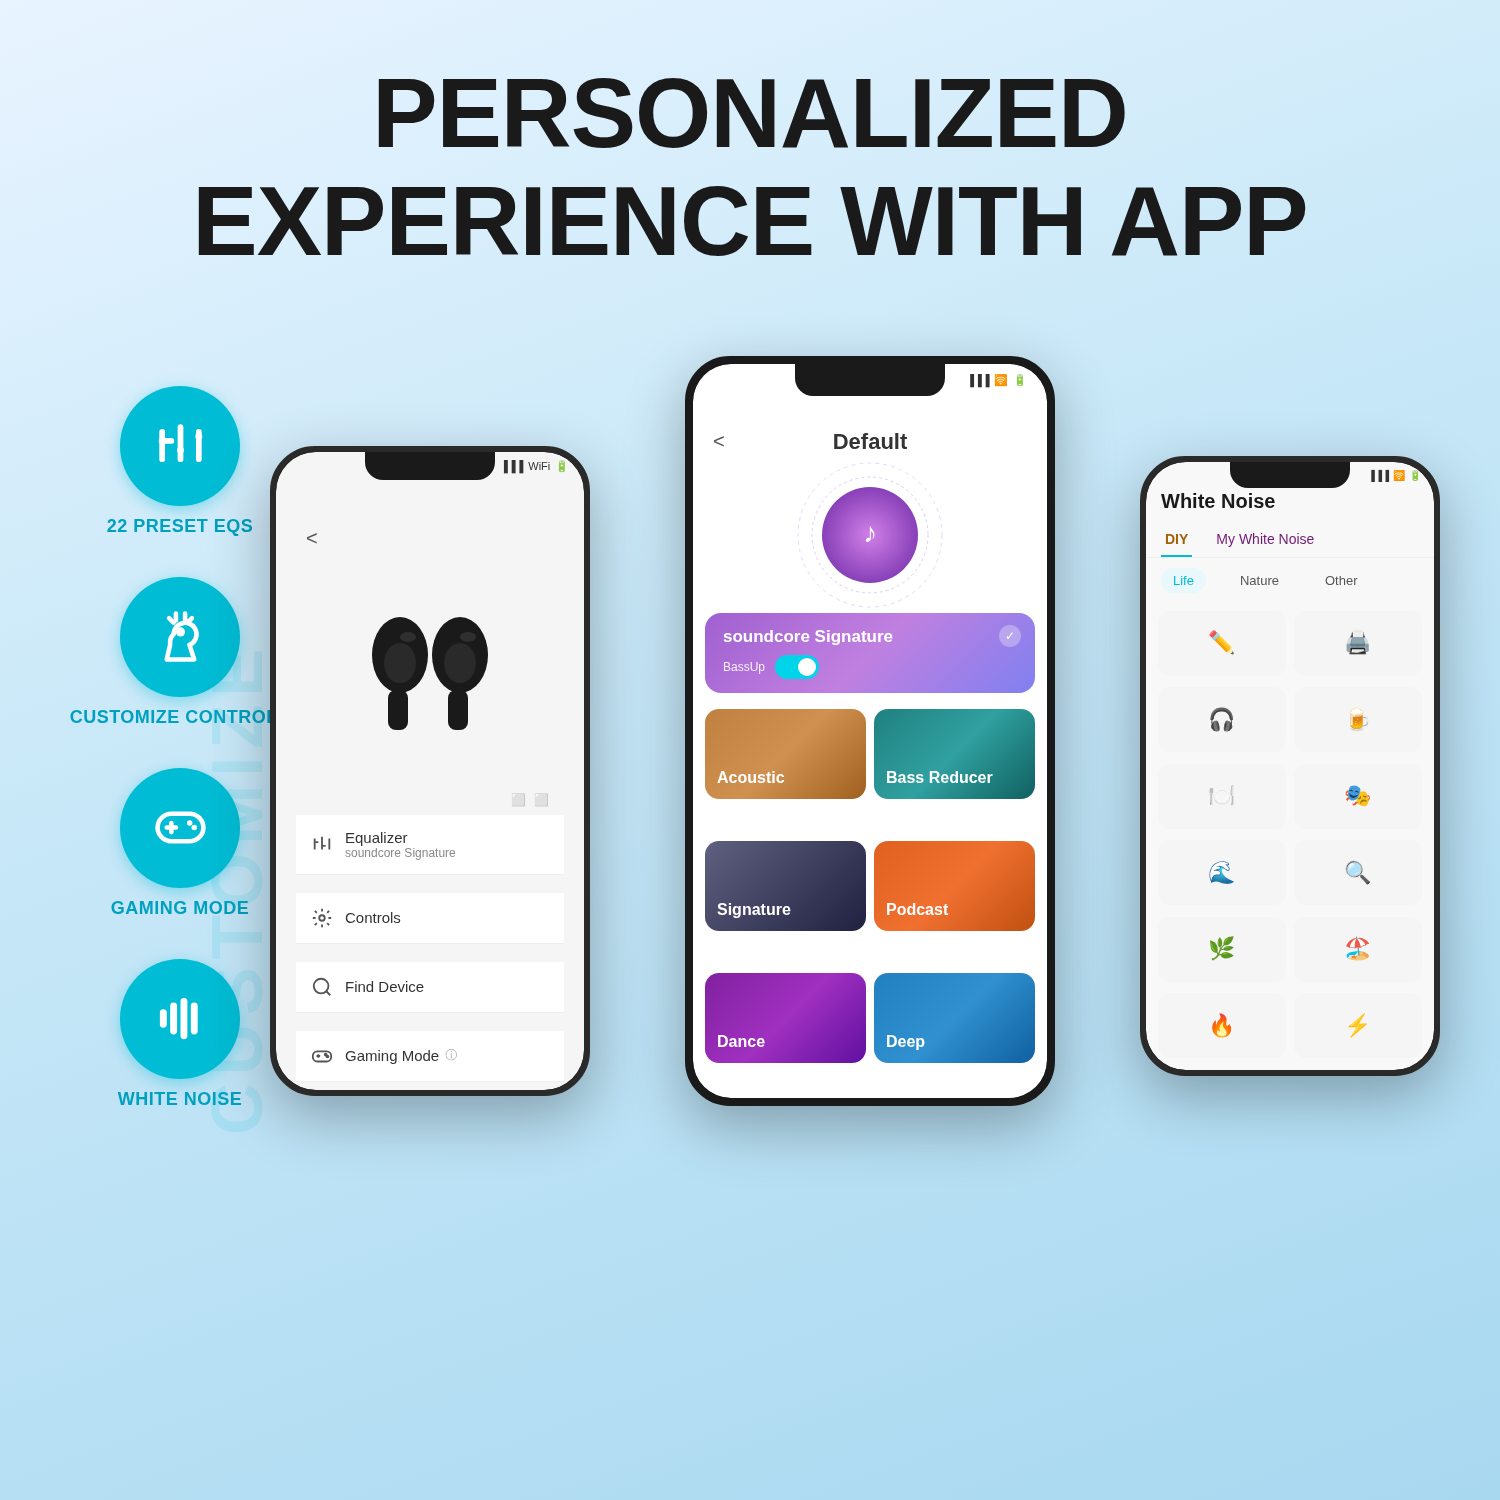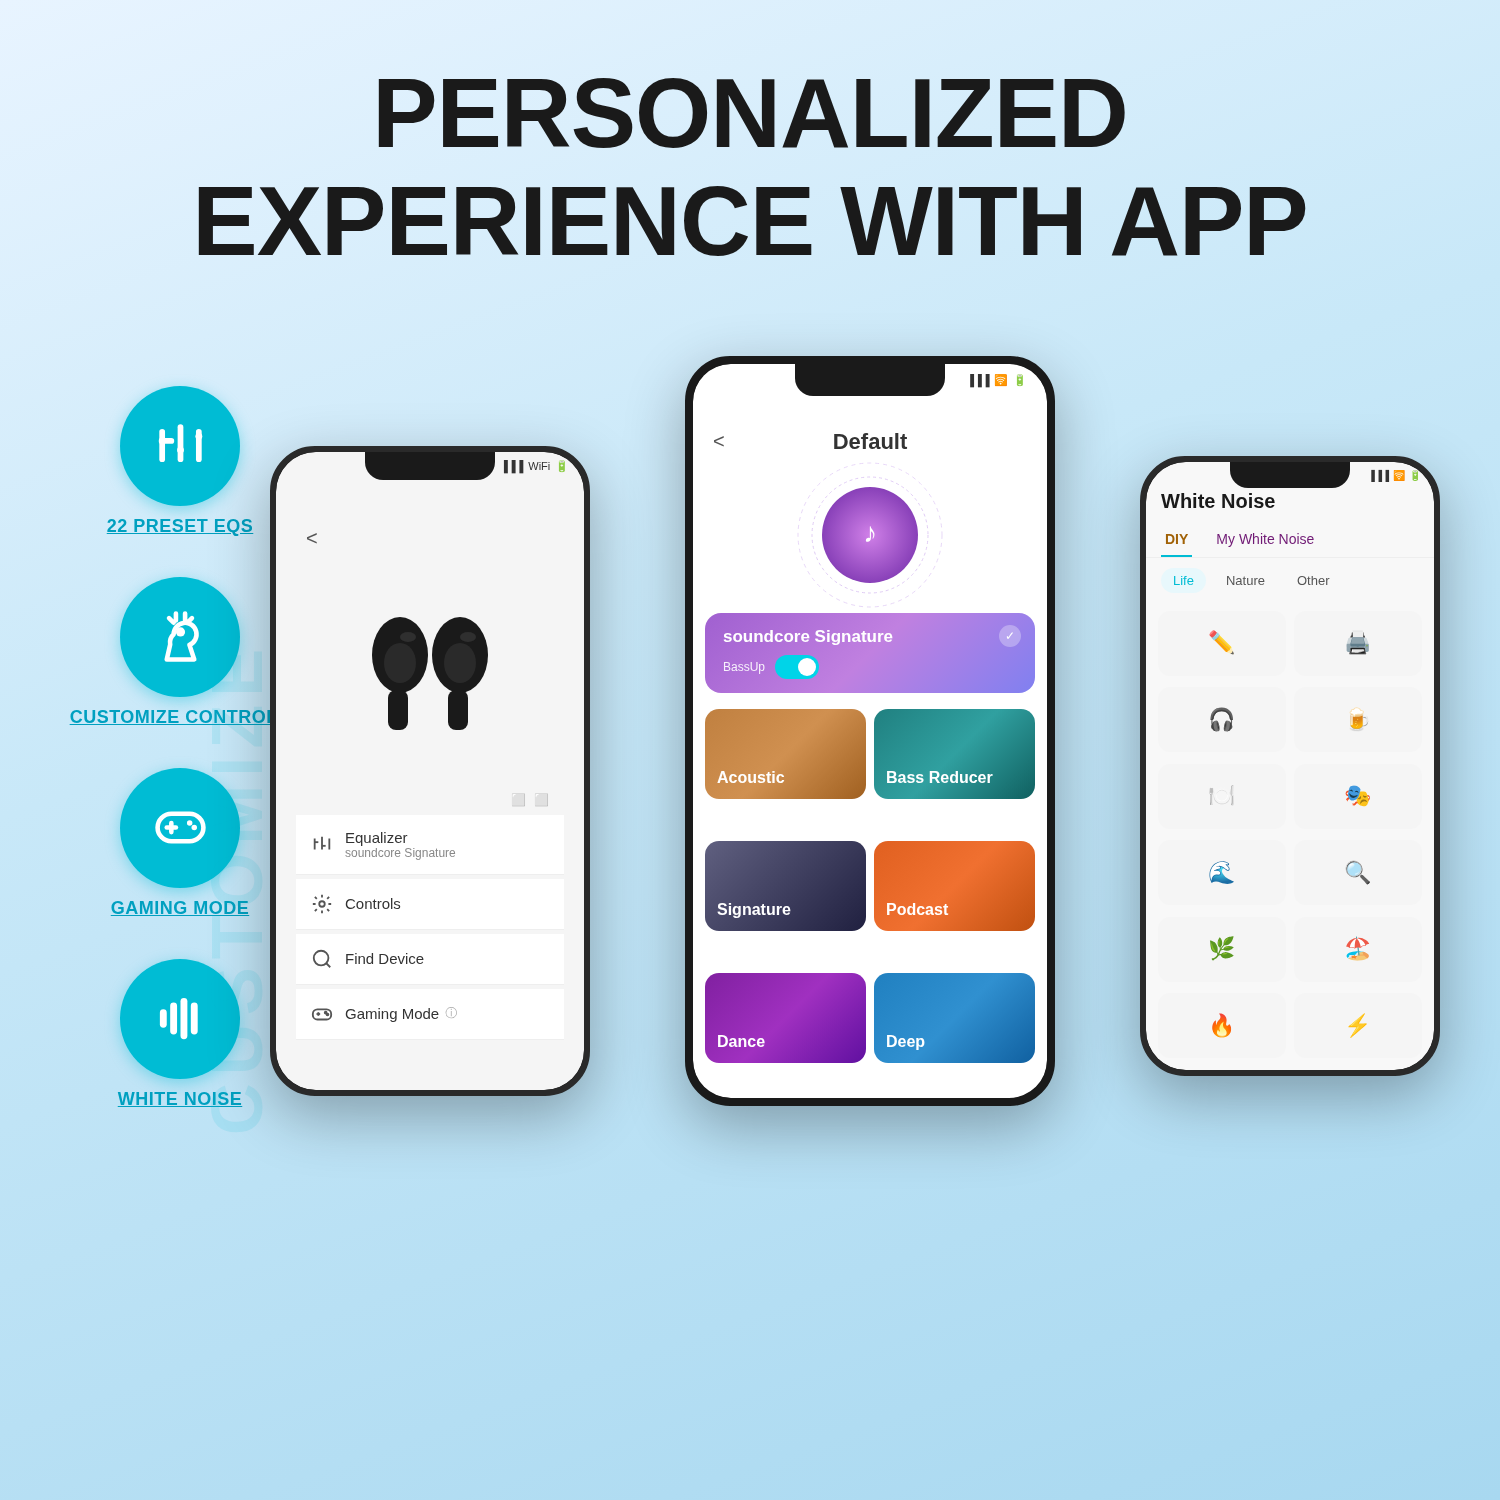--- a/index.html
+++ b/index.html
@@ -76,21 +76,20 @@
       stroke-linejoin: round;
     }
 
     .feature-label {
       font-size: 18px;
       font-weight: 800;
       color: #00a0c0;
       text-align: center;
       text-transform: uppercase;
       letter-spacing: 0.5px;
-      text-decoration: underline;
     }
 
     
     .phones-container {
       flex: 1;
       display: flex;
       justify-content: center;
       align-items: flex-start;
       position: relative;
       height: 1000px;
@@ -208,21 +207,21 @@
       display: flex;
       justify-content: center;
       align-items: center;
       height: 200px;
       margin-bottom: 20px;
     }
 
     .menu-items {
       display: flex;
       flex-direction: column;
-      gap: 4px;
+      gap: 18px;
     }
 
     .menu-item {
       display: flex;
       align-items: center;
       padding: 14px 15px;
       border-bottom: 1px solid #eee;
       gap: 12px;
       background: white;
     }
@@ -420,21 +419,21 @@
     }
 
     .tab-item.active {
       color: #a16207;
       border-bottom-color: #00bcd4;
       font-weight: 600;
     }
 
     .category-tabs {
       display: flex;
-      gap: 8px;
+      gap: 22px;
       padding: 10px 15px;
     }
 
     .cat-tab {
       padding: 5px 12px;
       border-radius: 16px;
       font-size: 13px;
       color: #555;
       background: transparent;
     }

